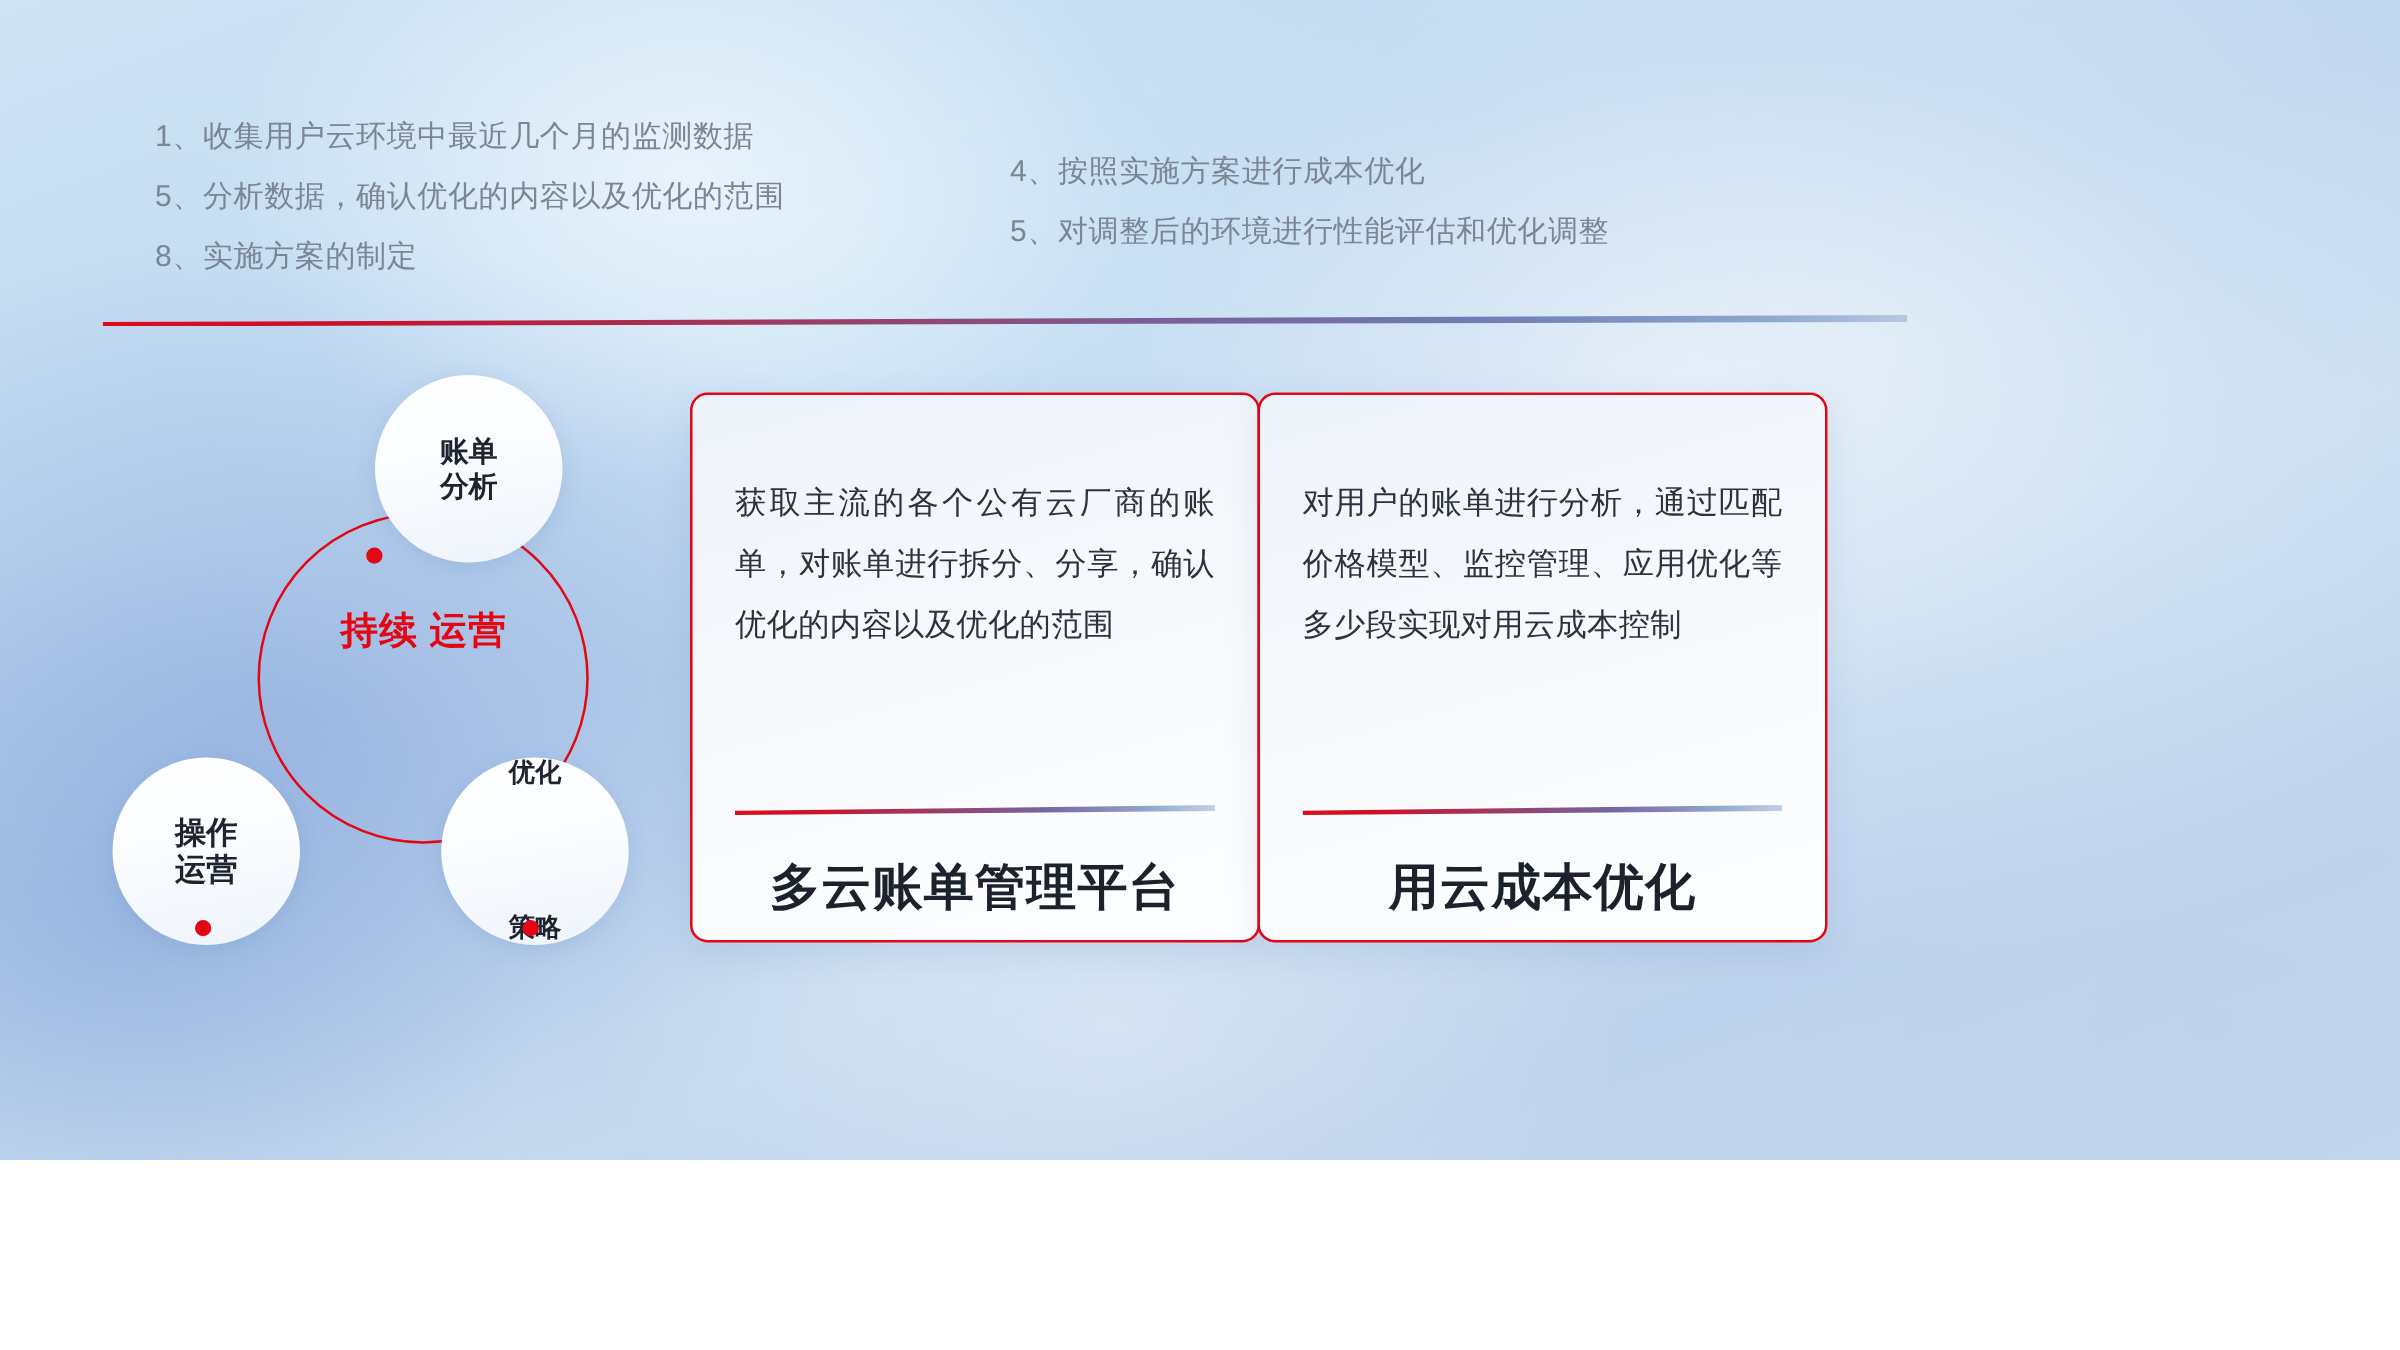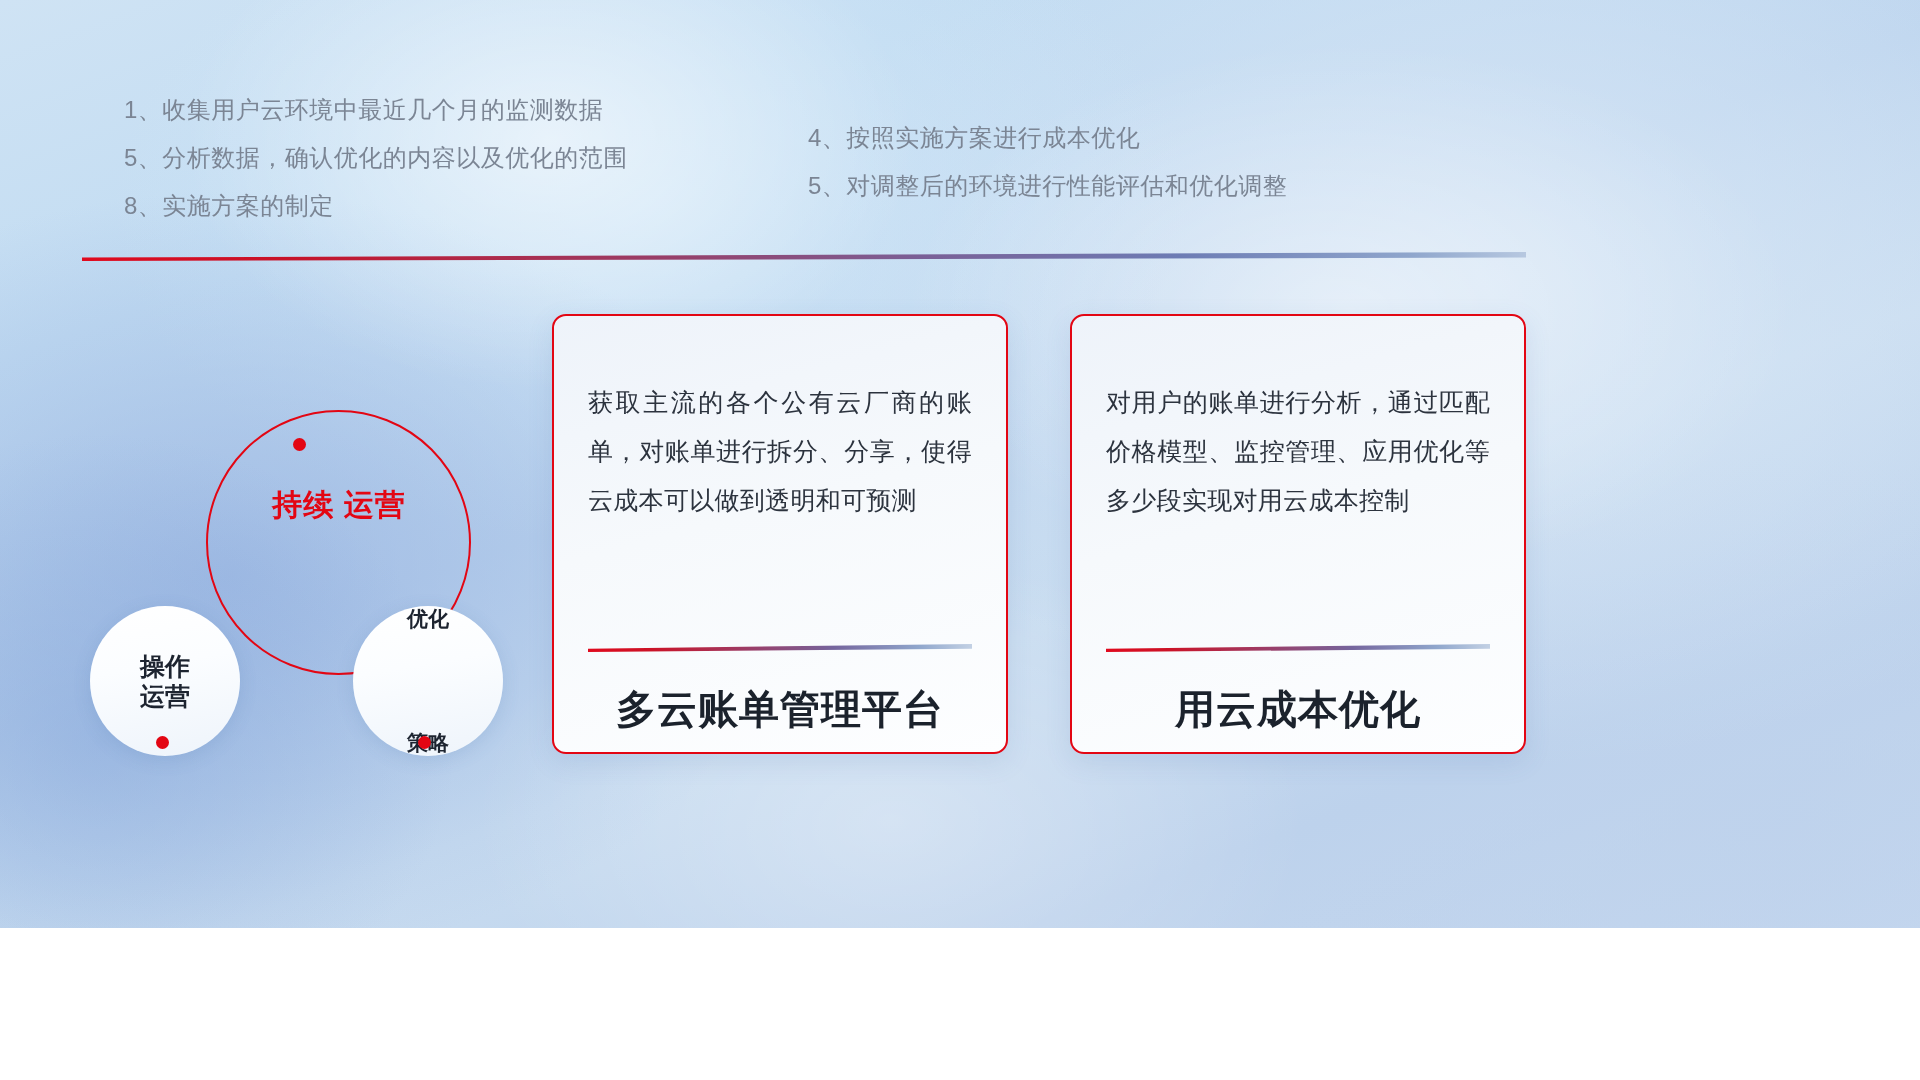--- a/index.html
+++ b/index.html
@@ -122,21 +122,21 @@
     border: 2px solid #e30613;
     border-radius: 14px;
     background: linear-gradient(165deg, #eef3fa 0%, #f6f9fc 45%, #fdfeff 100%);
     box-shadow: 0 8px 26px rgba(70,110,170,0.13);
     box-sizing: border-box;
     padding: 62px 34px 0 34px;
     display: flex;
     flex-direction: column;
   }
   .card-left  { left: 552px; }
-  .card-right { left: 1070px; }
+  .card-right { left: 1006px; }
 
   .card-body {
     font-size: 25px;
     color: #2c333e;
     line-height: 1.95;
     letter-spacing: 0.3px;
     text-align: justify;
     flex: 0 0 auto;
   }
 
@@ -183,38 +183,42 @@
 
   <div class="diagram">
 
     <div class="ring"></div>
 
     <div class="center-label">
       <span>持续</span>
       <span>运营</span>
     </div>
 
+    <div class="bubble bubble-top">
+      <span>账单</span>
+      <span>分析</span>
+    </div>
 
     <div class="bubble bubble-bl">
       <span>操作</span>
       <span>运营</span>
     </div>
 
     <div class="bubble bubble-br">
       <span>优化</span>
       <span>策略</span>
     </div>
 
     <div class="dot dot-top"></div>
     <div class="dot dot-bl"></div>
     <div class="dot dot-br"></div>
   </div>
 
   <div class="card card-left">
-    <div class="card-body">获取主流的各个公有云厂商的账单，对账单进行拆分、分享，使得云成本可以做到透明和可预测</div>
+    <div class="card-body">获取主流的各个公有云厂商的账单，对账单进行拆分、分享，确认优化的内容以及优化的范围</div>
     <div class="card-divider"></div>
     <div class="card-title">多云账单管理平台</div>
   </div>
 
   <div class="card card-right">
     <div class="card-body">对用户的账单进行分析，通过匹配价格模型、监控管理、应用优化等多少段实现对用云成本控制</div>
     <div class="card-divider"></div>
     <div class="card-title">用云成本优化</div>
   </div>
 

